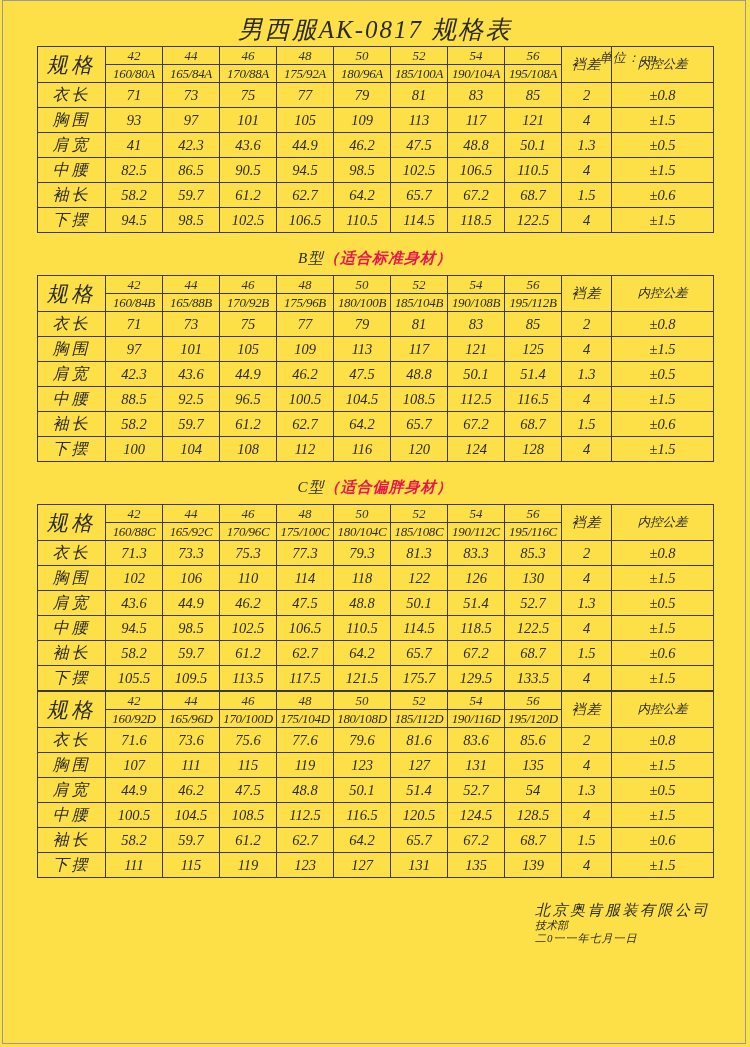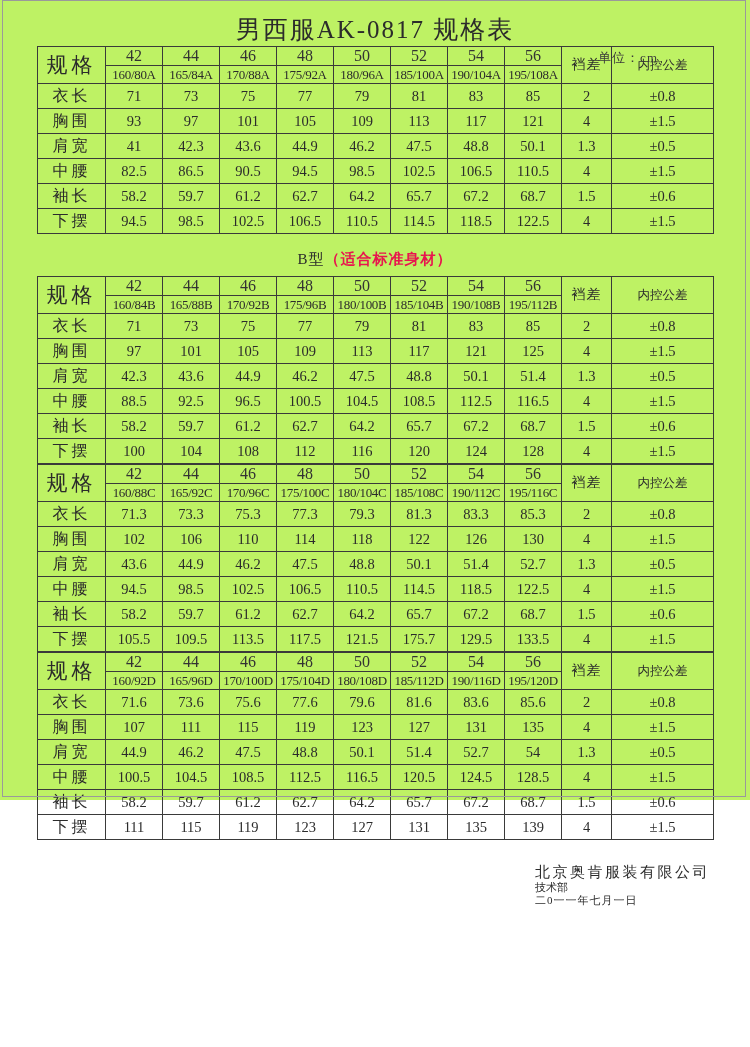--- a/index.html
+++ b/index.html
@@ -1,20 +1,20 @@
 <!DOCTYPE html>
 <html style="--accent: #e8164e; --ink: #2b2b2b; --line: #3a3a3a;"><head>
 <meta charset="utf-8">
 <style>
   :root { --accent:#e8164e; --ink:#2b2b2b; --line:#3a3a3a; }
   * { box-sizing: border-box; }
   html,body { margin:0; padding:0; background:#fff; }
   body { width:750px; height:1047px; overflow:hidden;
          font-family:"Liberation Serif","DejaVu Serif",serif; color:var(--ink); }
-  .page { position:relative; width:750px; height:800px; background:#bef264; }
+  .page { position:relative; width:750px; height:1047px; background:#fde047;font-style:italic; }
   .page-frame { position:absolute; left:2px; top:0; right:4px; bottom:3px;
                 border:1px solid #9a9a9a; pointer-events:none; }
 
   .doc-title { margin:0; padding-top:13px; text-align:center;
                font-size:25px; font-weight:400; letter-spacing:2px; }
   .unit-note { position:absolute; top:49px; right:92px; font-size:13px;
                letter-spacing:1px; color:#3a3a3a; }
 
   .sections { width:676px; margin:0 auto; }
   .section-title { margin:16px 0 7px; text-align:center; font-size:15px;
@@ -22,21 +22,21 @@
   .spec-section:first-child .section-title { margin-top:4px; }
   .type-desc { color:var(--accent); font-weight:bold; }
 
   table.spec-table { border-collapse:collapse; table-layout:fixed; width:676px; }
   .spec-table th, .spec-table td { border:1px solid var(--line); padding:0;
         text-align:center; vertical-align:middle; font-weight:400;
         white-space:nowrap; overflow:hidden; }
   .spec-table thead tr { height:18px; }
   .spec-table tbody tr { height:25px; }
   th.spec-label  { font-size:21px; letter-spacing:4px; }
-  th.size-number { font-size:16px; color:#333; }
+  th.size-number { font-size:13px; color:#333; }
   th.size-code   { font-size:13px; letter-spacing:-0.3px; }
   th.grade-label { font-size:14px; letter-spacing:1px; }
   th.tol-label   { font-size:12.5px; }
   th.row-label   { font-size:16px; letter-spacing:3px; }
   td.value-cell, td.grade-value-cell, td.tolerance-value-cell { font-size:14.5px; }
 
   .footer { position:relative; margin:8px 38px 0; height:56px; font-size:15px; }
   .sign-fields { padding-top:4px; letter-spacing:1px; }
   .sign-fields .field { display:inline-block; }
   .field-sep1 { margin-right:72px; } .field-sep2 { margin-right:62px; }
@@ -297,20 +297,21 @@
               <td class="value-cell">124</td>
               <td class="value-cell">128</td>
               <td class="grade-value-cell">4</td>
               <td class="tolerance-value-cell">±1.5</td>
             </tr>
           </tbody>
       </table>
     </section>
 
     <section class="spec-section">
+      <h2 class="section-title"><span class="type-label">C型</span><span class="type-desc">（适合偏胖身材）</span></h2>
       <table class="spec-table">
           <colgroup>
             <col style="width: 68px;">
             <col style="width: 57px;">
             <col style="width: 57px;">
             <col style="width: 57px;">
             <col style="width: 57px;">
             <col style="width: 57px;">
             <col style="width: 57px;">
             <col style="width: 57px;">

